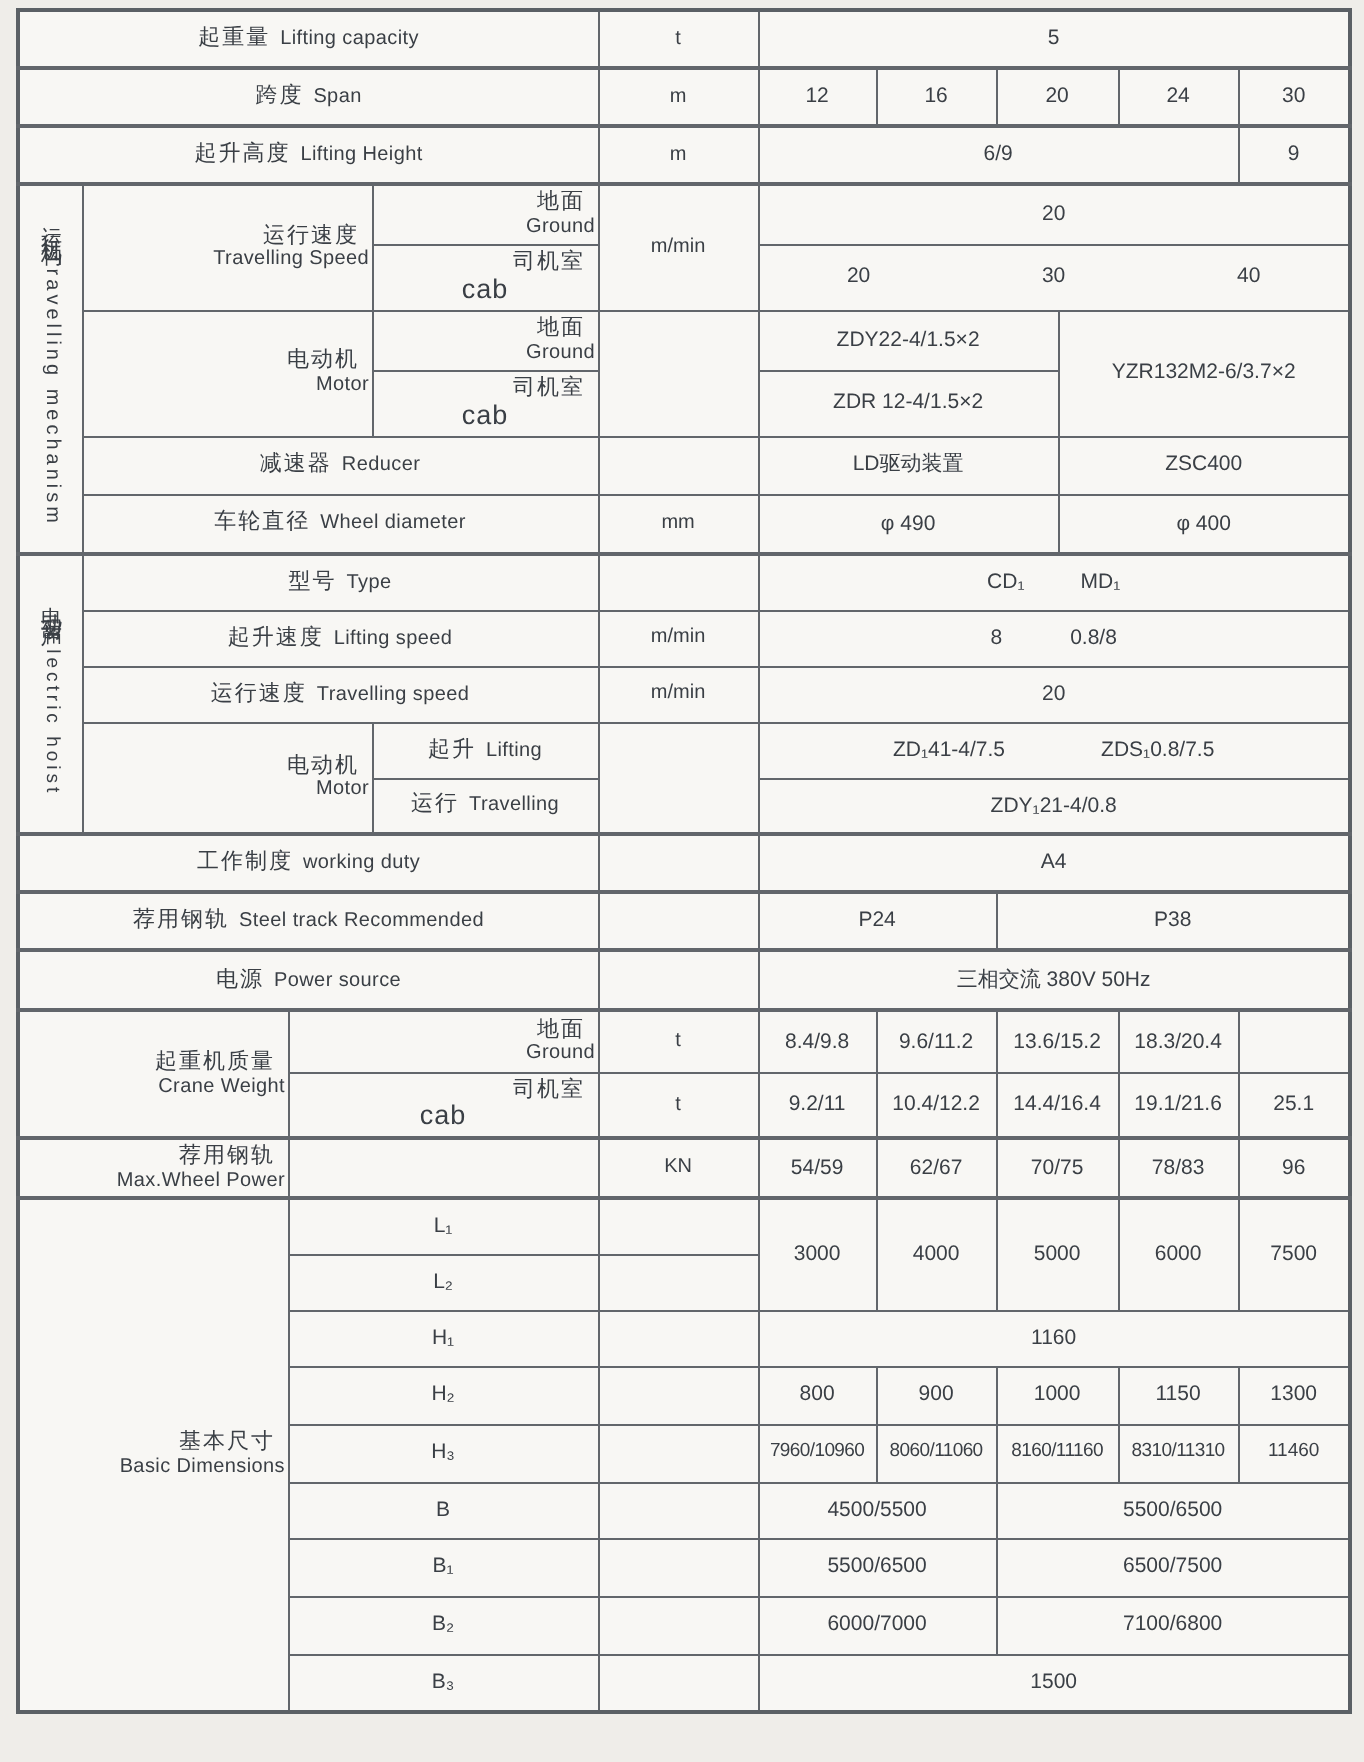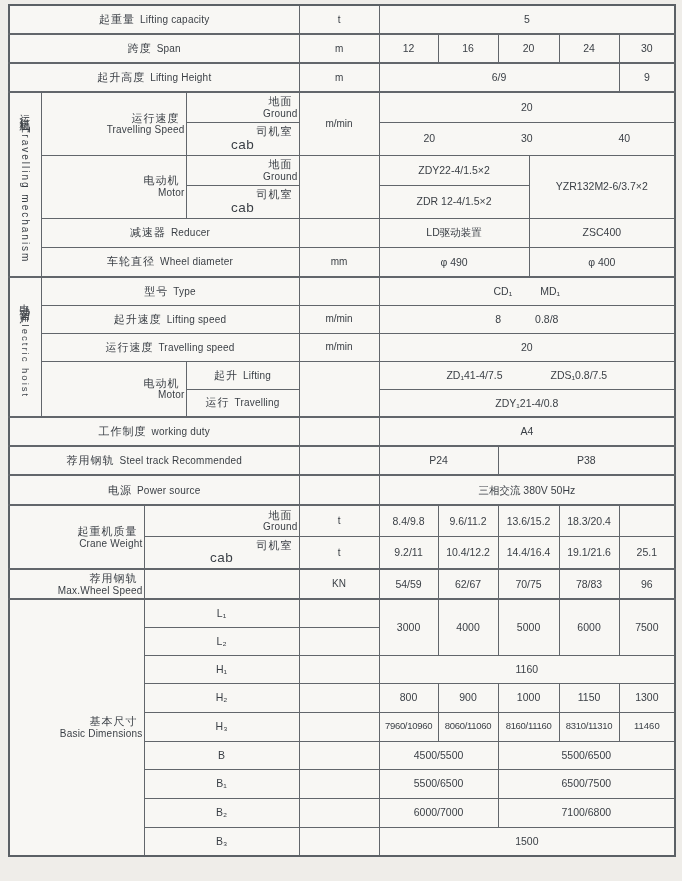--- a/index.html
+++ b/index.html
@@ -277,21 +277,21 @@
   <td class="val">9.2/11</td>
   <td class="val">10.4/12.2</td>
   <td colspan="2" class="val">14.4/16.4</td>
   <td class="val">19.1/21.6</td>
   <td class="val">25.1</td>
 </tr>
 
 <tr class="s" style="height:30px">
   <td colspan="2">
     <span class="bl zh">荐用钢轨</span>
-    <span class="bl en">Max.Wheel Speed</span>
+    <span class="bl en">Max.Wheel Power</span>
   </td>
   <td colspan="2"></td>
   <td class="unit">KN</td>
   <td class="val">54/59</td>
   <td class="val">62/67</td>
   <td colspan="2" class="val">70/75</td>
   <td class="val">78/83</td>
   <td class="val">96</td>
 </tr>
 

